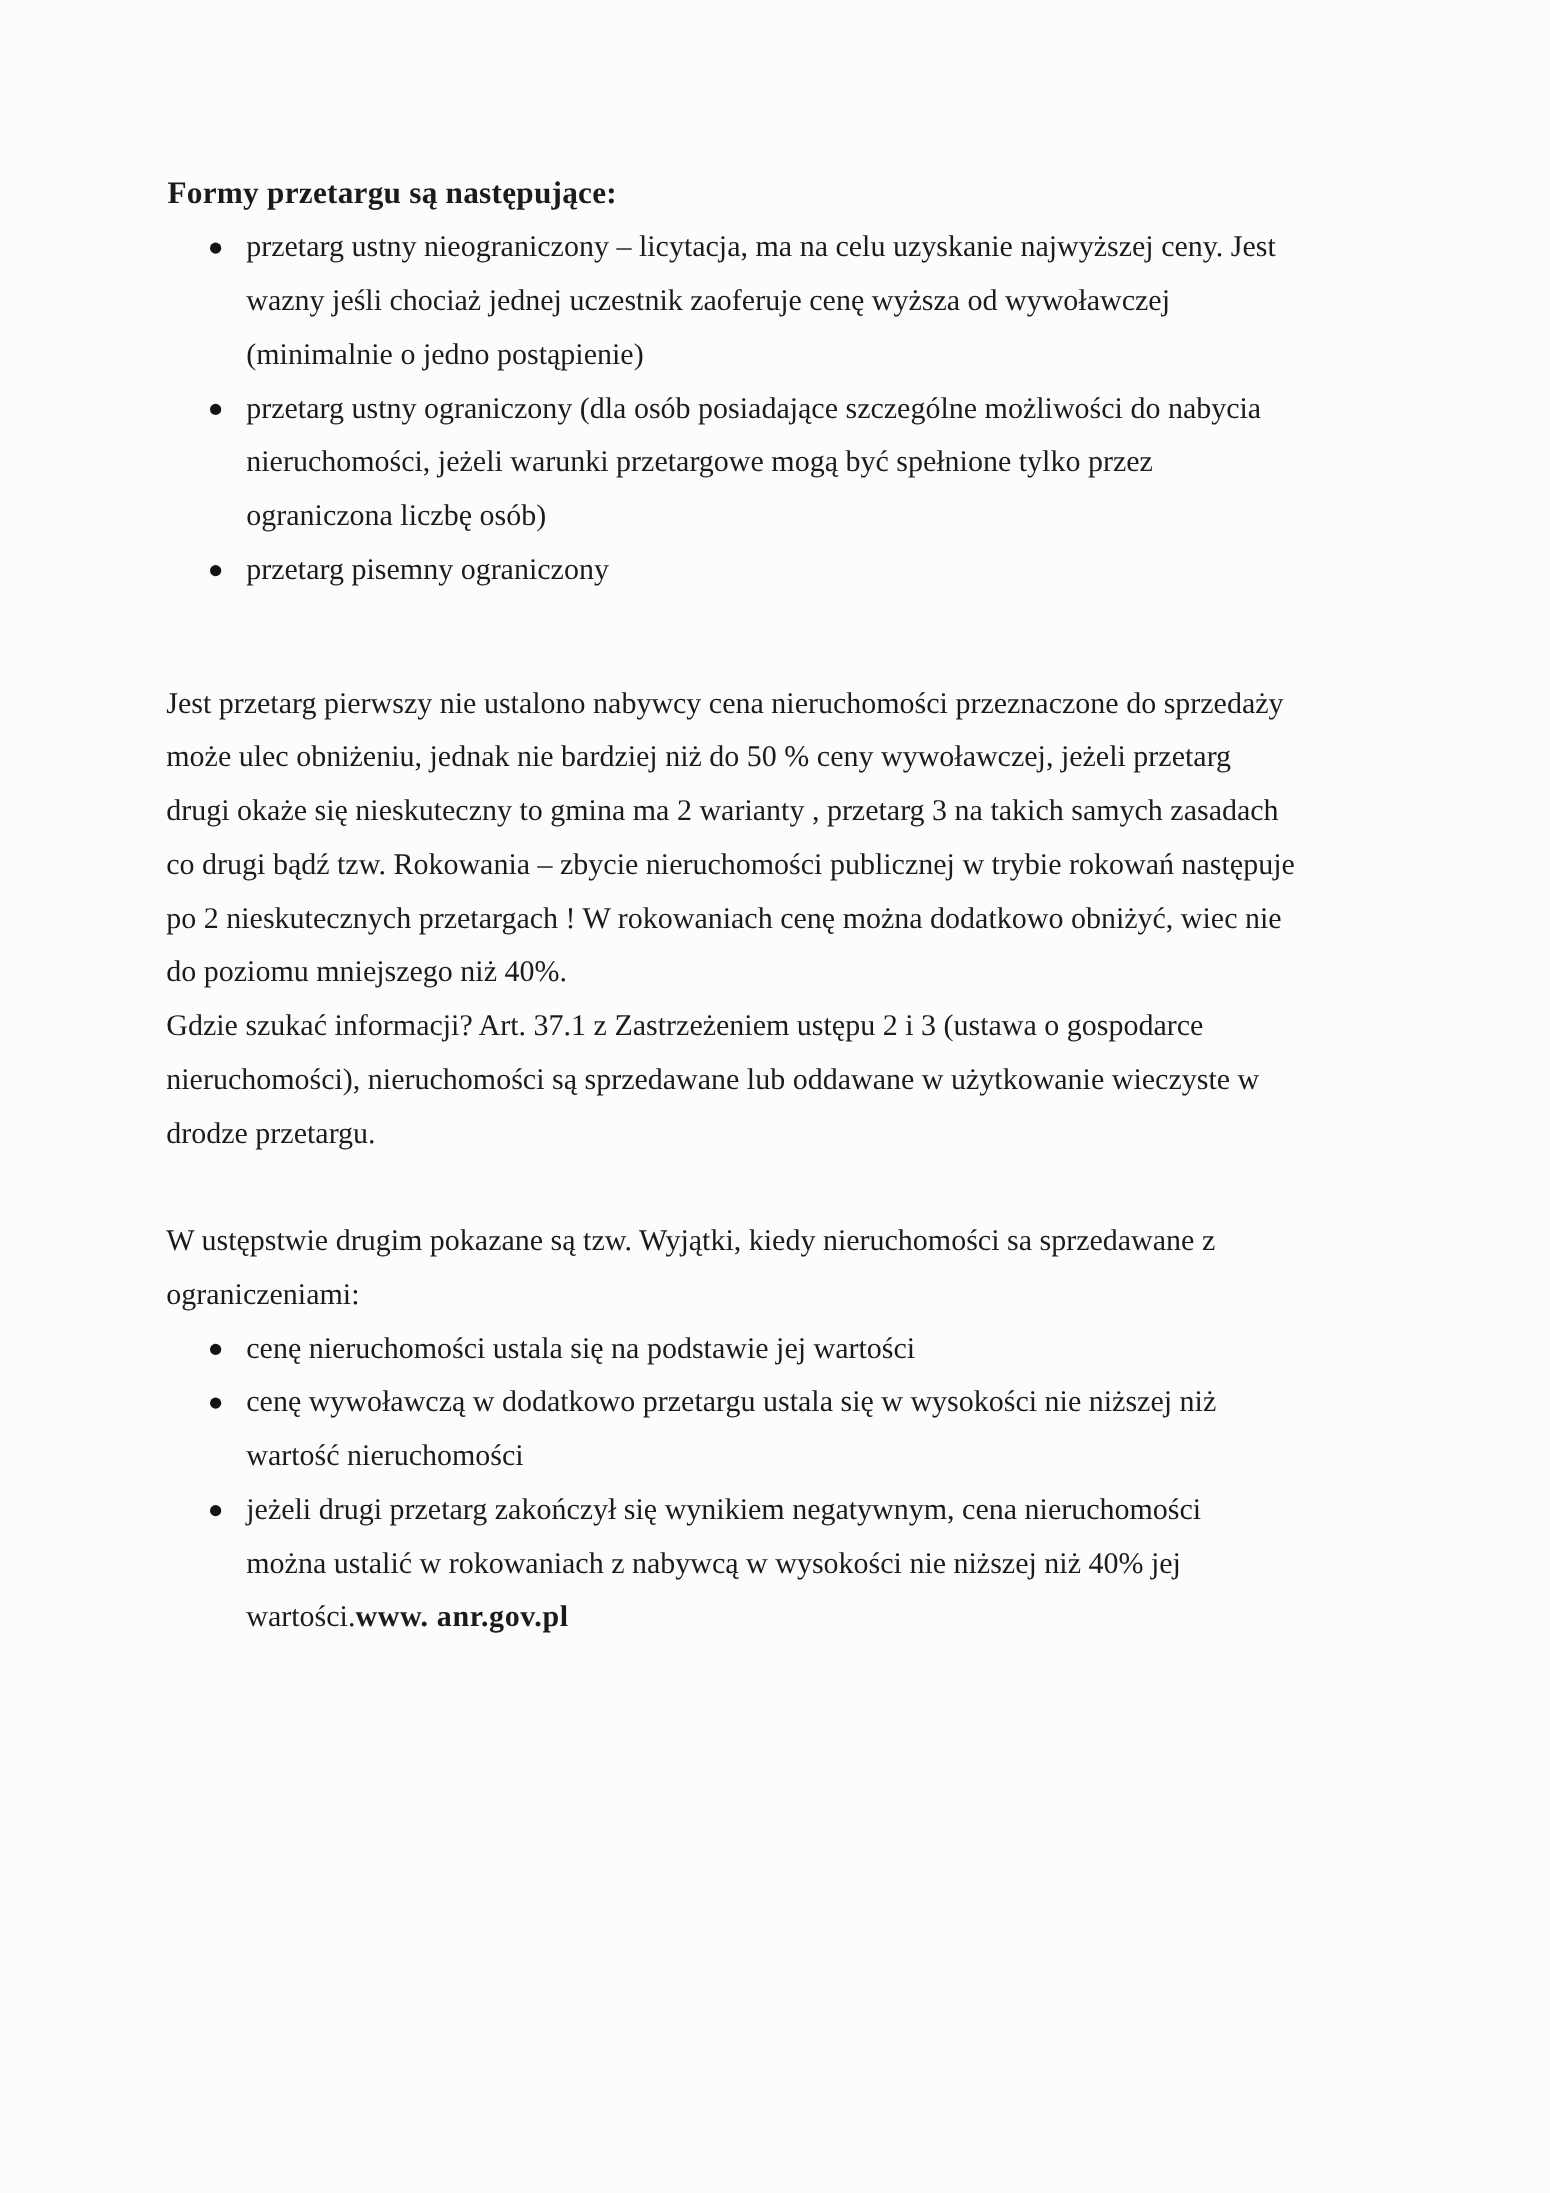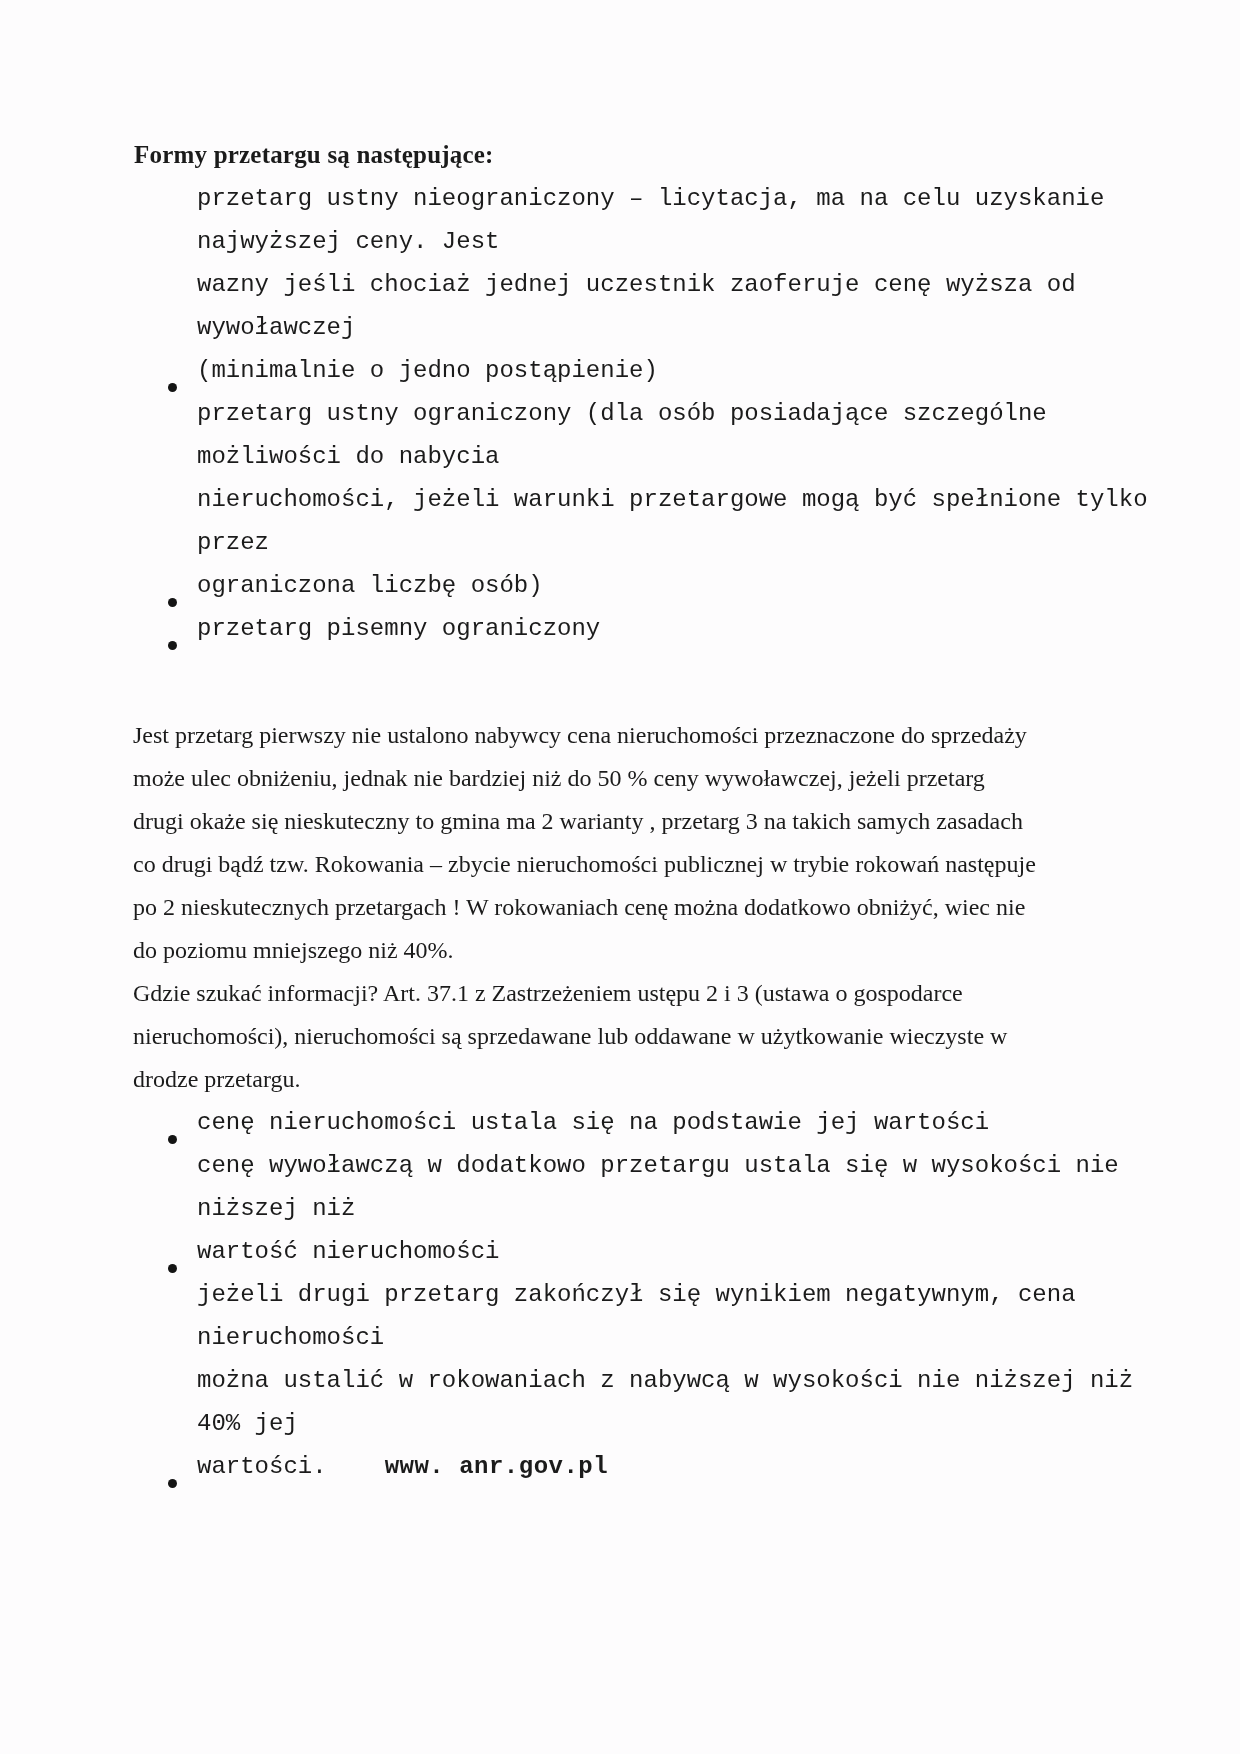--- a/index.html
+++ b/index.html
@@ -28,22 +28,21 @@
     line-height: 43px;
     letter-spacing: 0.2px;
   }
   .bullets {
     list-style: none;
     margin: 0;
     padding: 0;
   }
   .bullets li {
     display: flex;
-    align-items: flex-end;
-    font-family: Liberation Mono, monospace;
+    align-items: flex-start;
   }
   .dot {
     flex: none;
     width: 9px;
     height: 9px;
     border-radius: 50%;
     background: #141414;
     margin: 17px 0 0 35px;
   }
   .btext {
@@ -59,21 +58,20 @@
     white-space: pre-line;
   }
   .para.first {
     margin-top: 64px;
   }
   .para.second {
     margin-top: 43px;
   }
   .url {
     font-weight: bold;
-    margin-left: 58px;
     white-space: pre;
     letter-spacing: 0.5px;
   }
 </style>
 </head>
 <body>
 
 <div class="page">
 
   <h1 class="heading">Formy przetargu są następujące:</h1>
@@ -100,20 +98,22 @@
   <p class="para first">Jest przetarg pierwszy nie ustalono nabywcy cena nieruchomości przeznaczone do sprzedaży
 może ulec obniżeniu, jednak nie bardziej niż do 50 % ceny wywoławczej, jeżeli przetarg
 drugi okaże się nieskuteczny to gmina ma 2 warianty , przetarg 3 na takich samych zasadach
 co drugi bądź tzw. Rokowania – zbycie nieruchomości publicznej w trybie rokowań następuje
 po 2 nieskutecznych przetargach ! W rokowaniach cenę można dodatkowo obniżyć, wiec nie
 do poziomu mniejszego niż 40%.
 Gdzie szukać informacji? Art. 37.1 z Zastrzeżeniem ustępu 2 i 3 (ustawa o gospodarce
 nieruchomości), nieruchomości są sprzedawane lub oddawane w użytkowanie wieczyste w
 drodze przetargu.</p>
 
+  <p class="para second">W ustępstwie drugim pokazane są tzw. Wyjątki, kiedy nieruchomości sa sprzedawane z
+ograniczeniami:</p>
 
   <ul class="bullets">
     <li>
       <span class="dot"></span>
       <span class="btext">cenę nieruchomości ustala się na podstawie jej wartości</span>
     </li>
     <li>
       <span class="dot"></span>
       <span class="btext">cenę wywoławczą w dodatkowo przetargu ustala się w wysokości nie niższej niż
 wartość nieruchomości</span>

